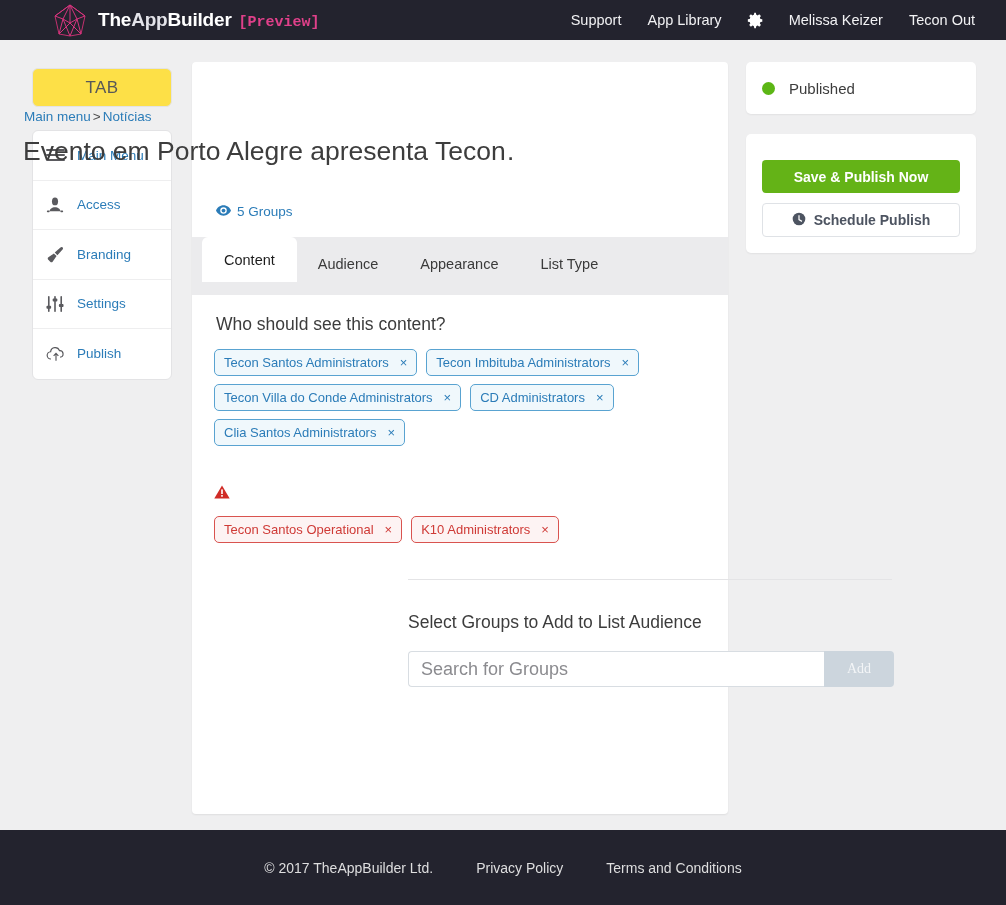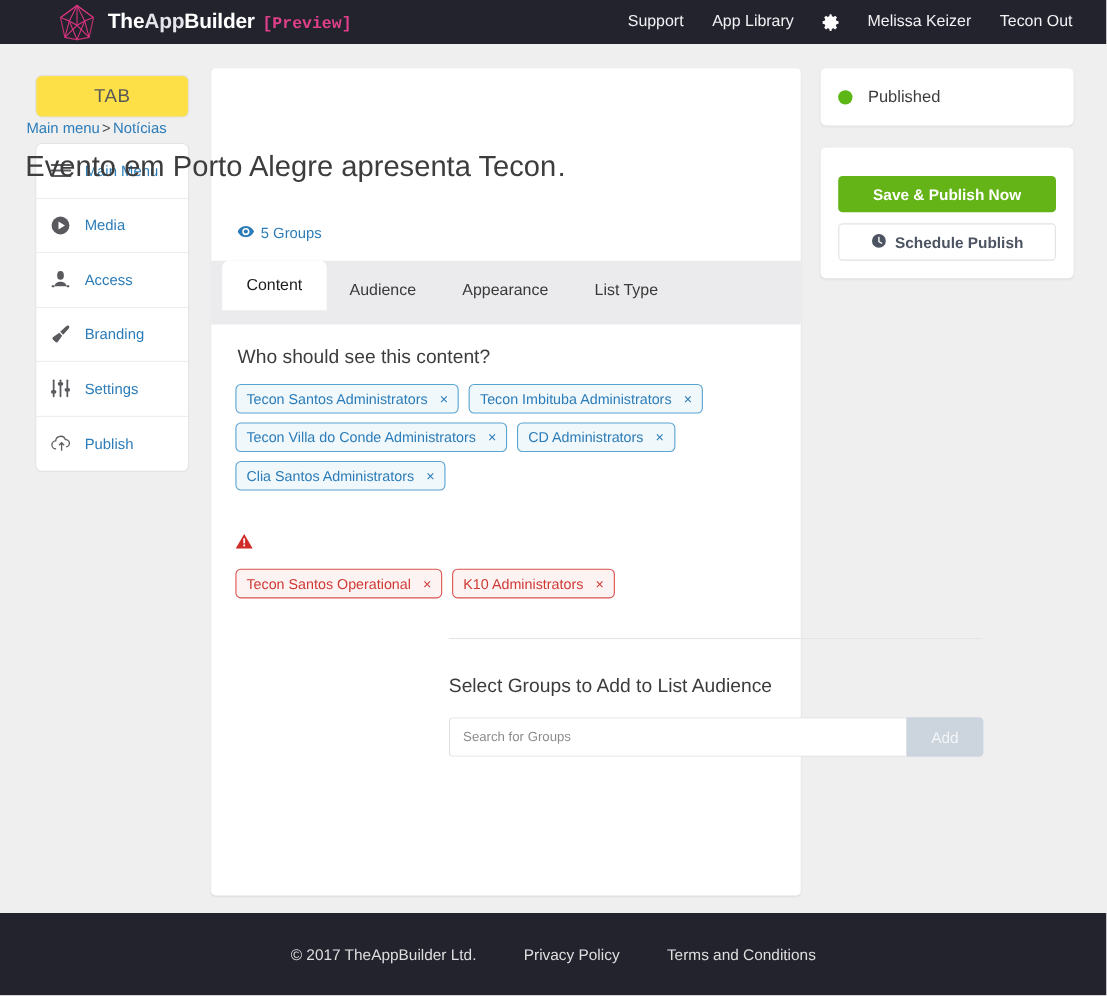--- a/index.html
+++ b/index.html
@@ -109,29 +109,29 @@
   .warn-row {
     margin: 39px 0 0 22px; display: flex; align-items: center; gap: 9px;
     font-size: 14.5px; color: #3c3c3c;
   }
   .divider { margin: 36px 0 0 216px; width: 484px; height: 1px; background: #e4e4e6; }
 
   .search-row { margin: 18px 0 0 216px; display: flex; width: 486px; }
   .search-input {
     flex: 1; height: 36px; border: 1px solid #d8dde2; border-right: none;
     border-top-left-radius: 4px; border-bottom-left-radius: 4px;
-    padding: 0 12px; font-size: 12px; color: #3c3c3c; outline: none;
+    padding: 0 12px; font-size: 18px; color: #3c3c3c; outline: none;
     font-family: "Liberation Sans", sans-serif; background: #fff;
   }
   .search-input::placeholder { color: #8b8b8f; }
   .add-btn {
     width: 70px; height: 36px; background: #ccd5dd; border: none;
     border-top-right-radius: 4px; border-bottom-right-radius: 4px;
     color: #f3f5f7; font-size: 14px; cursor: default;
-    font-family: Liberation Sans, sans-serif;
+    font-family: Liberation Serif, serif;
   }
 
   
   .right-col { position: absolute; left: 746px; top: 22px; width: 230px; }
   .status-card {
     background: #ffffff; border-radius: 5px; height: 52px;
     display: flex; align-items: center; padding-left: 16px;
     box-shadow: 0 1px 2px rgba(0,0,0,0.06);
   }
   .dot { width: 13px; height: 13px; border-radius: 50%; background: #5cb615; margin-right: 14px; }
@@ -212,29 +212,20 @@
           <span class="nav-ico">
             <svg width="19" height="14" viewBox="0 0 19 14" fill="#5a5a5e">
               <rect x="0" y="1" width="19" height="2" rx="1"></rect>
               <rect x="0" y="6" width="19" height="2" rx="1"></rect>
               <rect x="0" y="11" width="19" height="2" rx="1"></rect>
             </svg>
           </span>
           <span class="nav-label">Main Menu</span>
         </div>
 
-        <div class="nav-item">
-          <span class="nav-ico">
-            <svg width="18" height="18" viewBox="0 0 20 20" fill="#5a5a5e">
-              <circle cx="10" cy="10" r="9"></circle>
-              <path d="M8 6 L14.5 10 L8 14 Z" fill="#ffffff"></path>
-            </svg>
-          </span>
-          <span class="nav-label">Media</span>
-        </div>
 
         <div class="nav-item">
           <span class="nav-ico">
             <svg width="18" height="18" viewBox="0 0 20 20" fill="#5a5a5e">
               <ellipse cx="10" cy="6" rx="3.4" ry="4.4"></ellipse>
               <path d="M4 17c0-2.6 2.7-4.6 6-4.6s6 2 6 4.6z"></path>
               <rect x="1" y="16" width="3" height="2" rx="0.8"></rect>
               <rect x="16" y="16" width="3" height="2" rx="0.8"></rect>
             </svg>
           </span>

